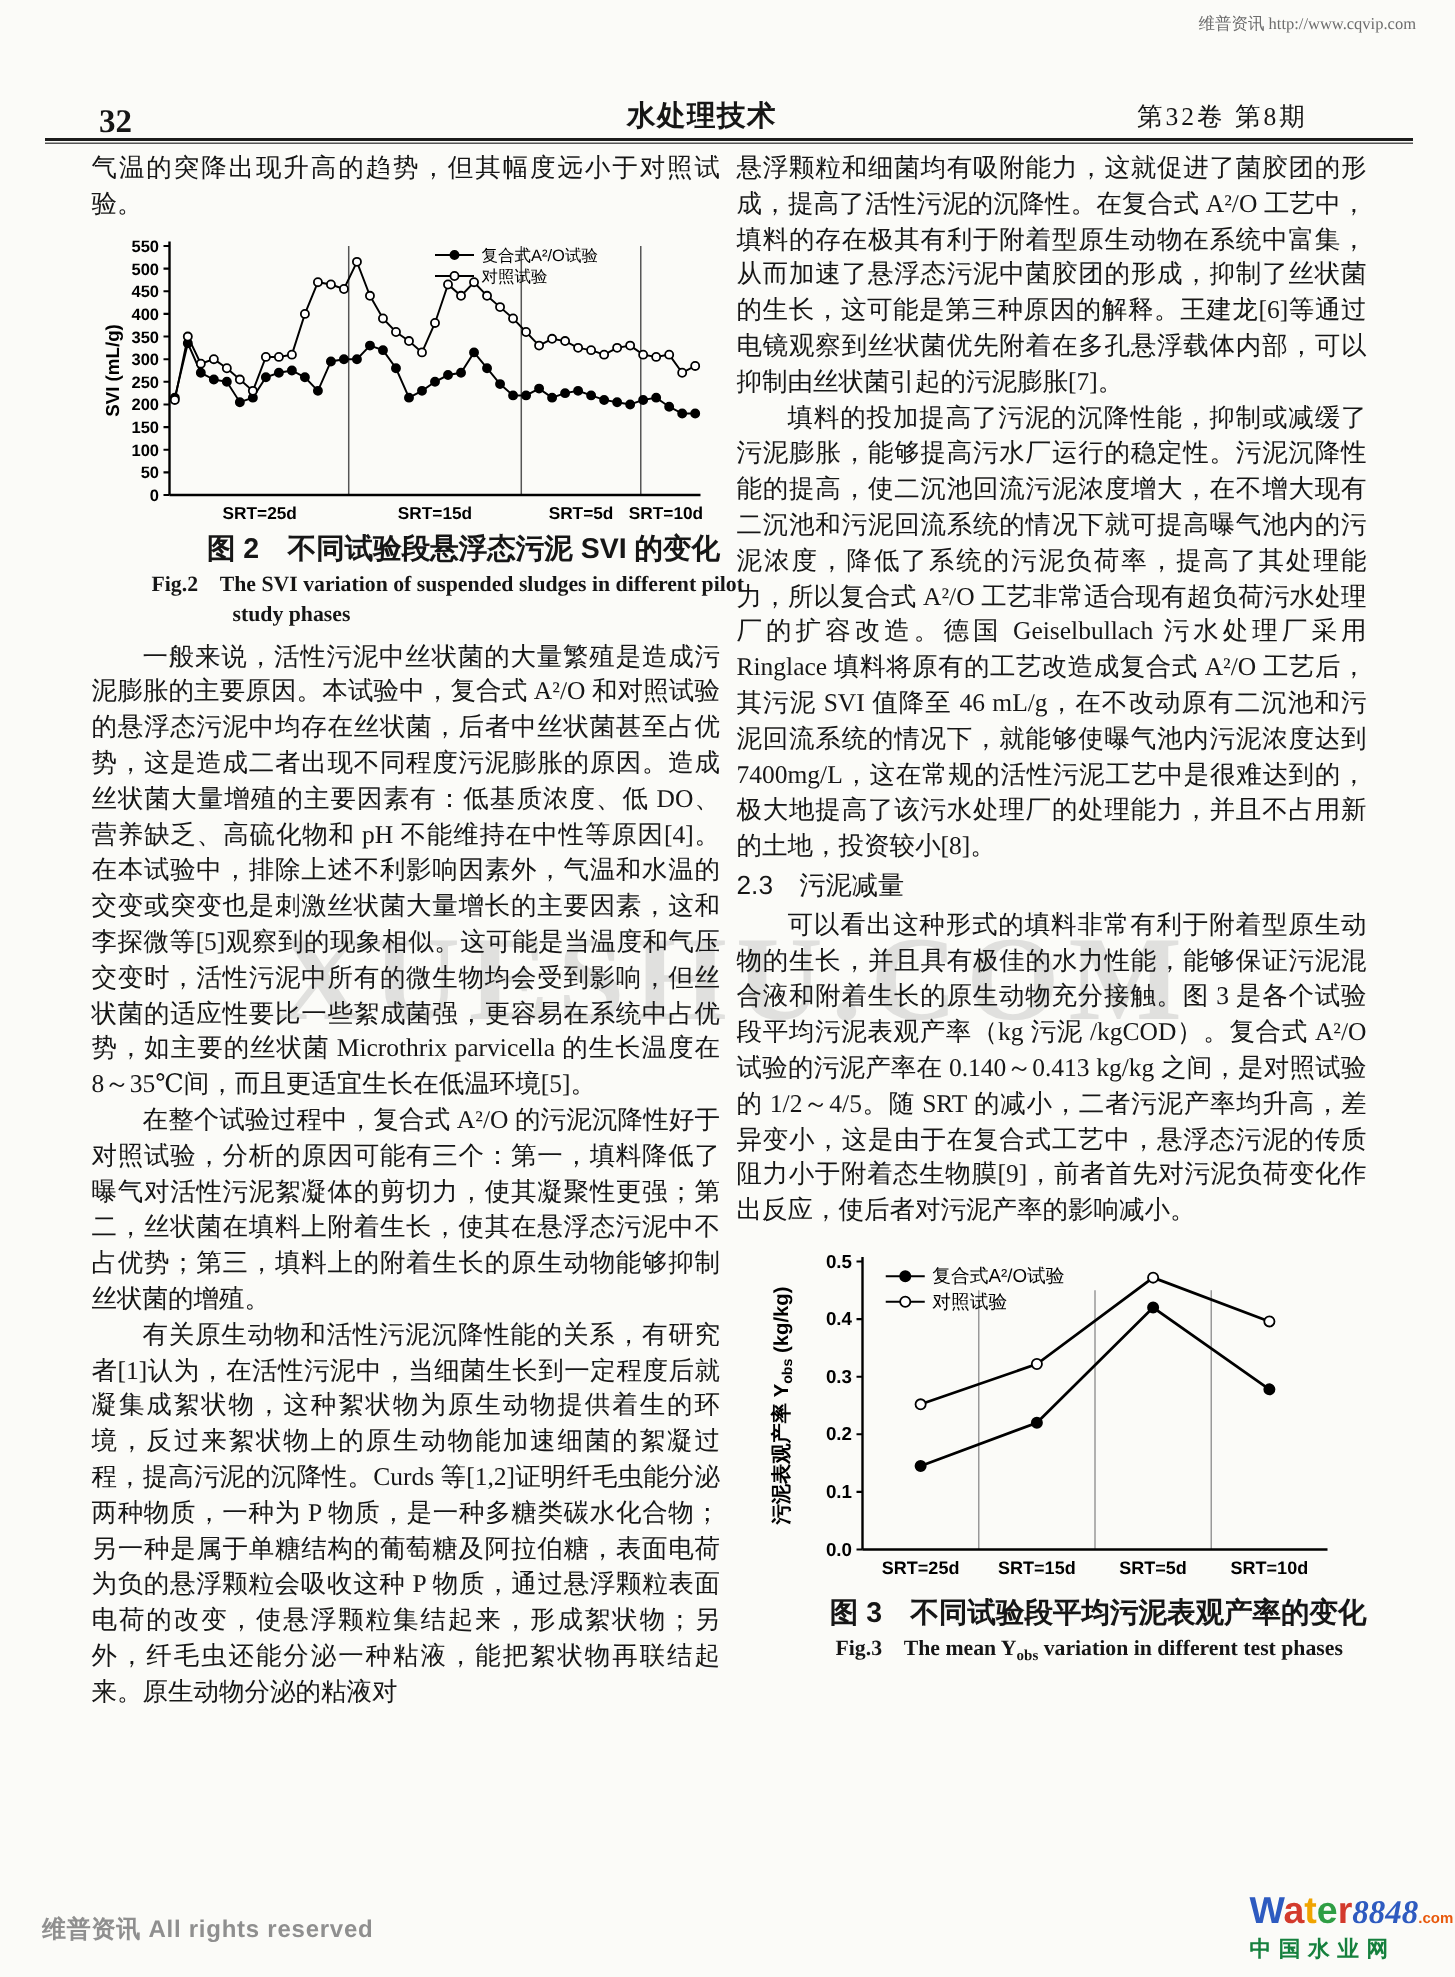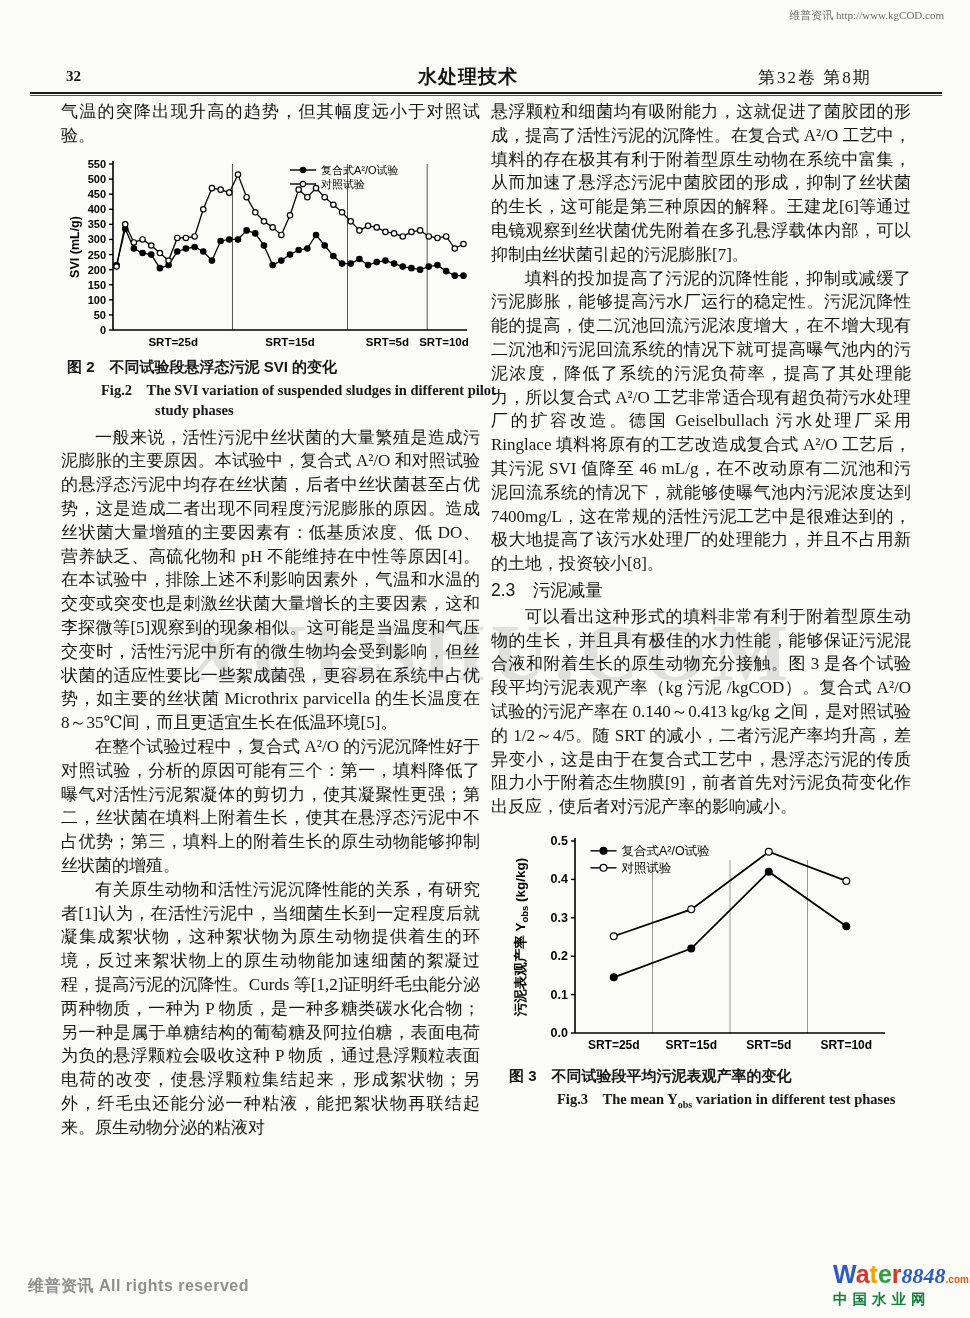--- a/index.html
+++ b/index.html
@@ -6,21 +6,21 @@
   .page{
     position:relative;width:970px;height:1318px;margin:0 auto;
     background:#fbfbf8;overflow:hidden;
     font-family:"Liberation Serif","DejaVu Serif",serif;color:#161616;
   }
   
   .top-watermark{
     position:absolute;top:8px;right:26px;font-size:11px;color:#6c6c6c;
     font-family:"Liberation Serif","DejaVu Serif",serif;
   }
-  .page-number{position:absolute;top:68px;left:66px;font-size:15px;font-weight:bold;}
+  .page-number{position:absolute;top:68px;left:66px;font-size:22px;font-weight:bold;}
   .journal-title{
     position:absolute;top:64px;left:418px;font-size:19px;font-weight:bold;
     font-family:"Liberation Sans","DejaVu Sans",sans-serif;letter-spacing:1px;
   }
   .issue-label{position:absolute;top:66px;left:758px;font-size:17px;letter-spacing:2px;}
   .header-rule{position:absolute;top:92px;left:30px;width:912px;height:2px;background:#1c1c1c;}
   .header-rule2{position:absolute;top:95px;left:30px;width:912px;height:1px;background:#555;}
   
   .center-watermark{
     position:absolute;top:608px;left:185px;font-size:80px;font-weight:bold;
@@ -34,21 +34,21 @@
   .col p{margin:0;text-indent:2em;}
   .col p.no-indent{text-indent:0;}
   .section-heading{
     margin:3px 0 2px 0;font-weight:normal;font-size:17.5px;
     font-family:"Liberation Sans","DejaVu Sans",sans-serif;
   }
   
   .figure{margin:8px 0 6px 0;}
   .figure svg{display:block;}
   .fig-caption-zh{
-    text-align:left;font-weight:bold;font-size:15px;line-height:21px;
+    text-align:right;font-weight:bold;font-size:19px;line-height:21px;
     font-family:"Liberation Sans","DejaVu Sans",sans-serif;margin-top:4px;text-indent:0;
   }
   .fig-caption-en{
     font-weight:bold;font-size:14.5px;line-height:20px;margin:3px 0 0 34px;
     padding-left:54px;text-indent:-54px;text-align:left;width:360px;
   }
   .fig-caption-en .subscript{font-size:10px;vertical-align:sub;}
   .fig2-wrap{margin-left:6px;}
   .fig3-wrap{margin-left:18px;margin-top:10px;}
   .fig3-wrap .fig-caption-en{margin-left:48px;padding-left:0;text-indent:0;}
@@ -62,21 +62,21 @@
   .logo-word span{font-size:25px;font-weight:bold;}
   .logo-digits{font-size:22px;font-style:italic;font-weight:bold;font-family:"Liberation Serif","DejaVu Serif",serif;margin-top:46px;}
   .logo-dotcom{font-size:10px;font-weight:bold;}
   .logo-subtitle{font-size:14.5px;font-weight:bold;letter-spacing:5px;margin-top:1px;white-space:nowrap;}
 </style>
 </head>
 <body>
 
 <div class="page">
 
-  <div class="top-watermark">维普资讯 http://www.kgCOD.com</div>
+  <div class="top-watermark">维普资讯 http://www.cqvip.com</div>
 
   <div class="page-number">32</div>
   <div class="journal-title">水处理技术</div>
   <div class="issue-label">第32卷 第8期</div>
   <div class="header-rule"></div>
   <div class="header-rule2"></div>
 
   <div class="center-watermark">XUESHU.COM</div>
 
   <div class="col col-left">

